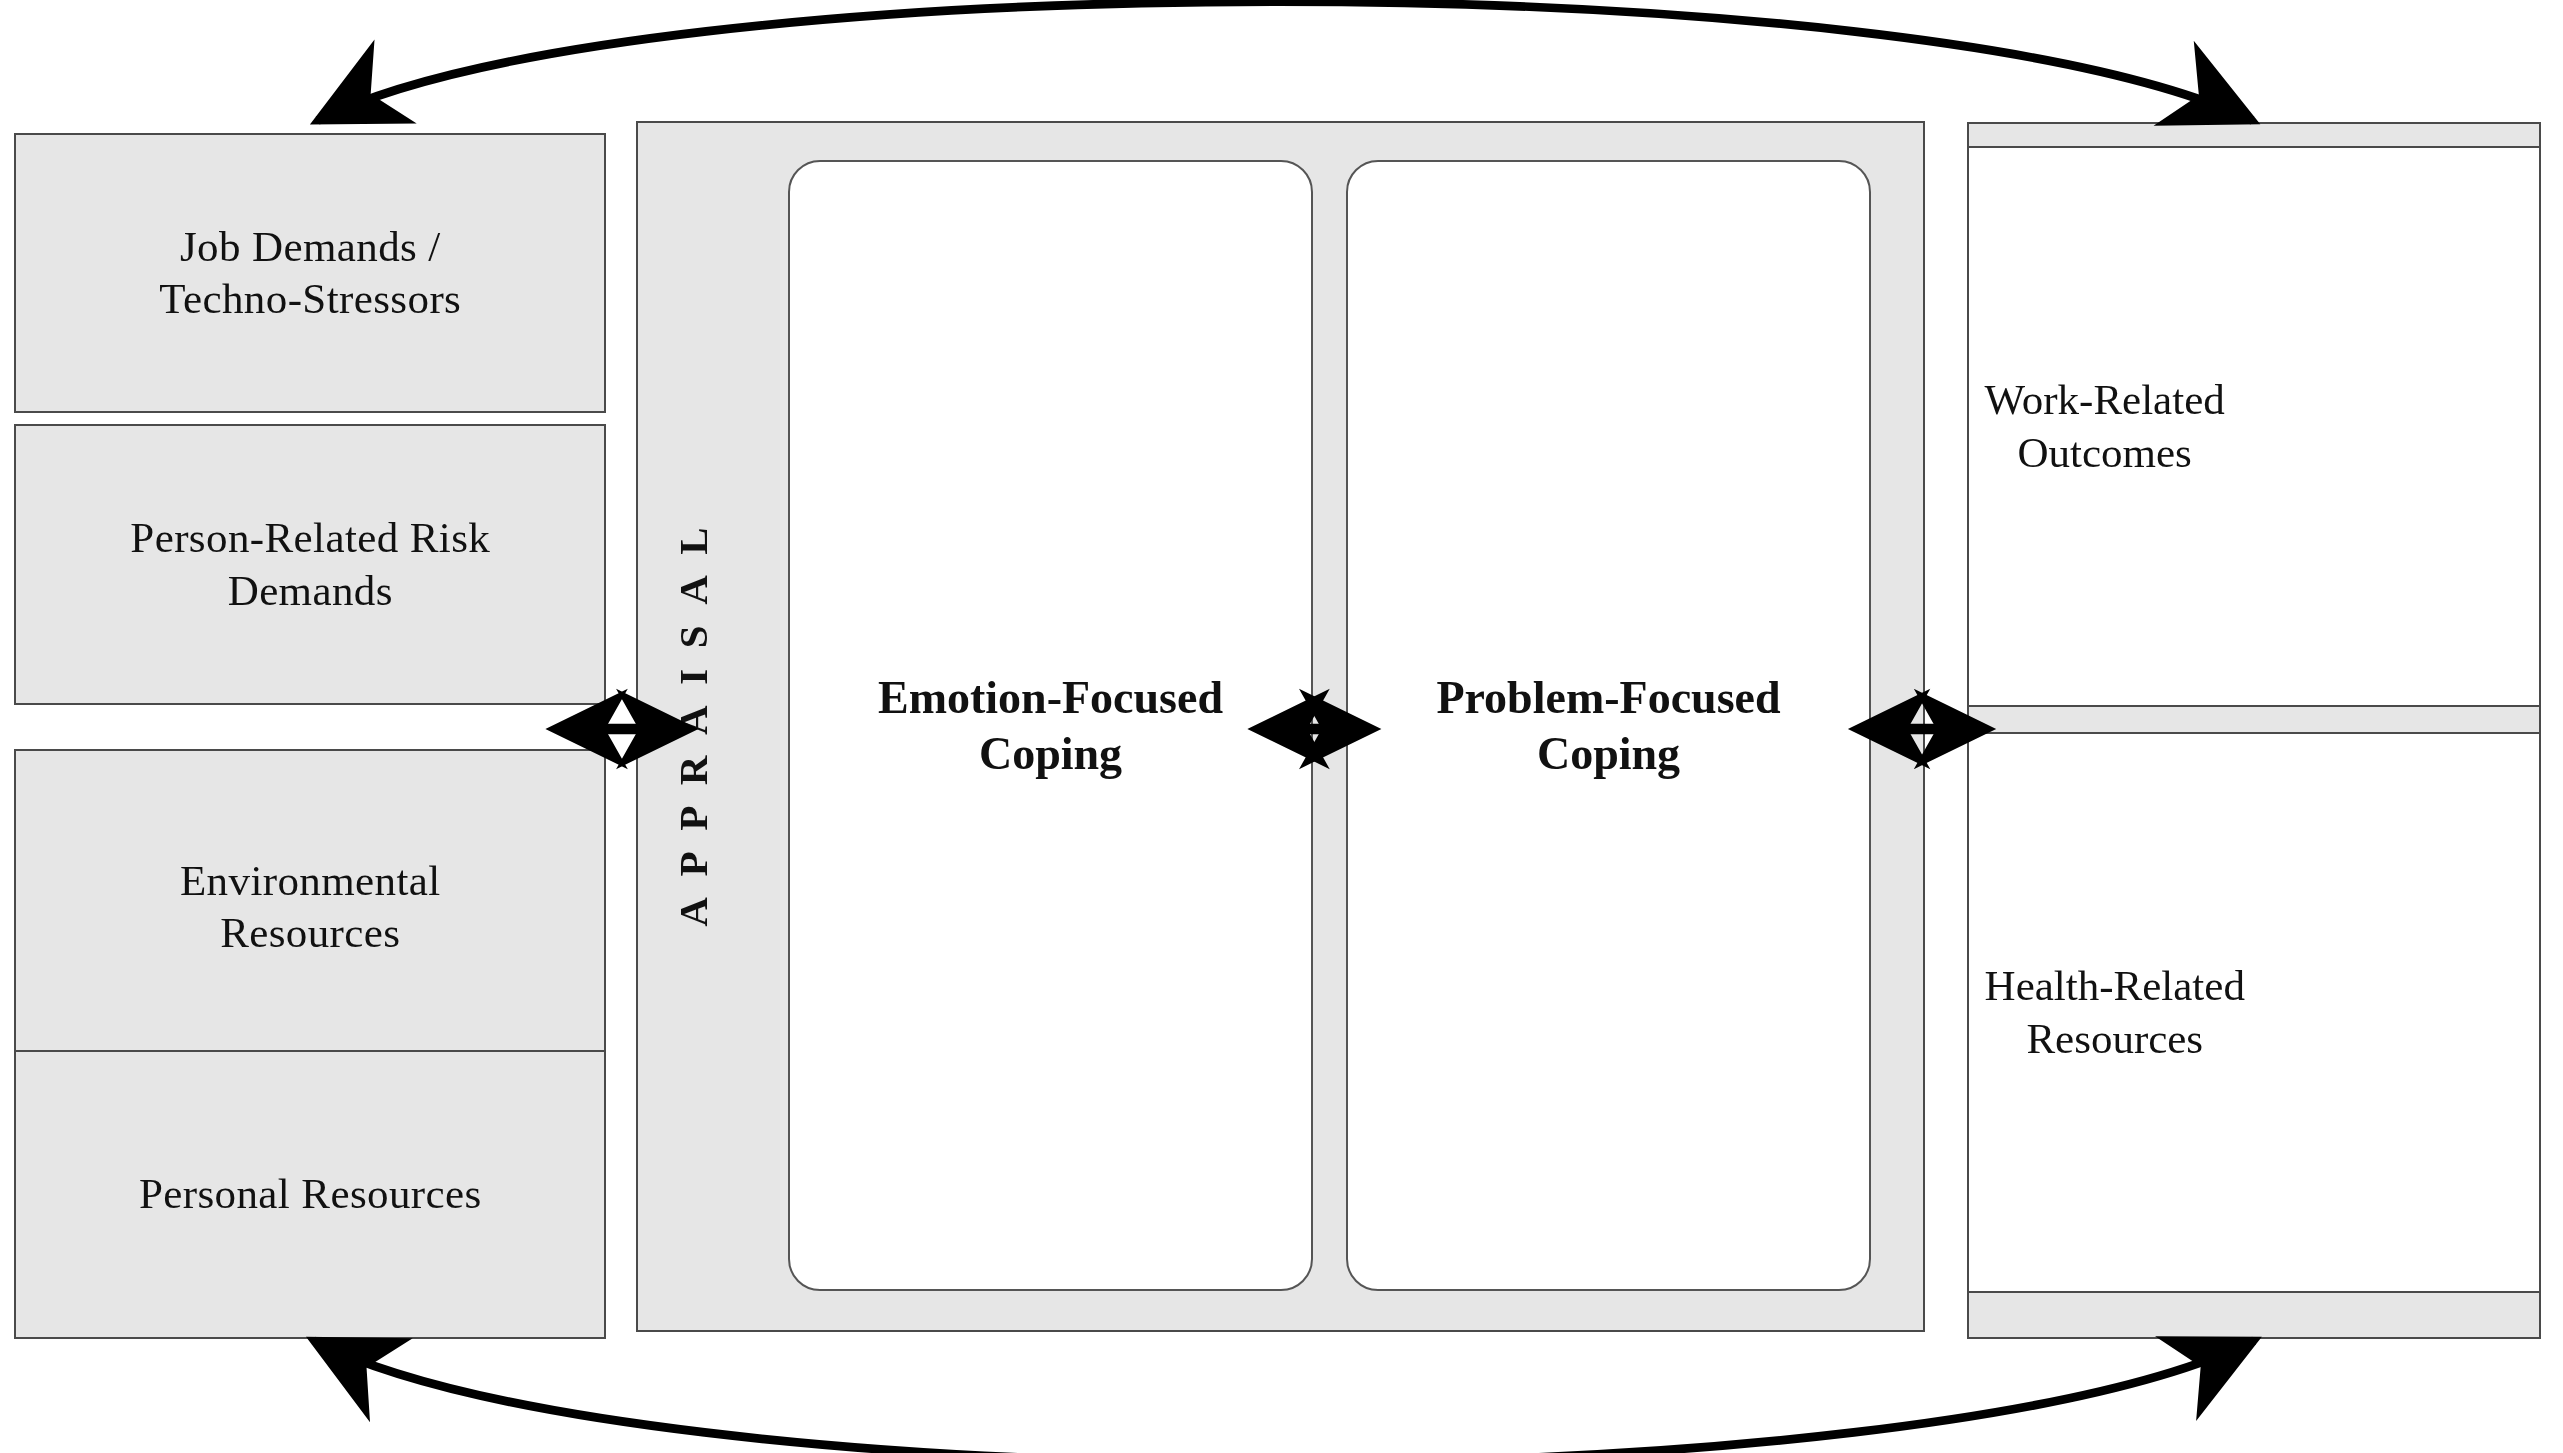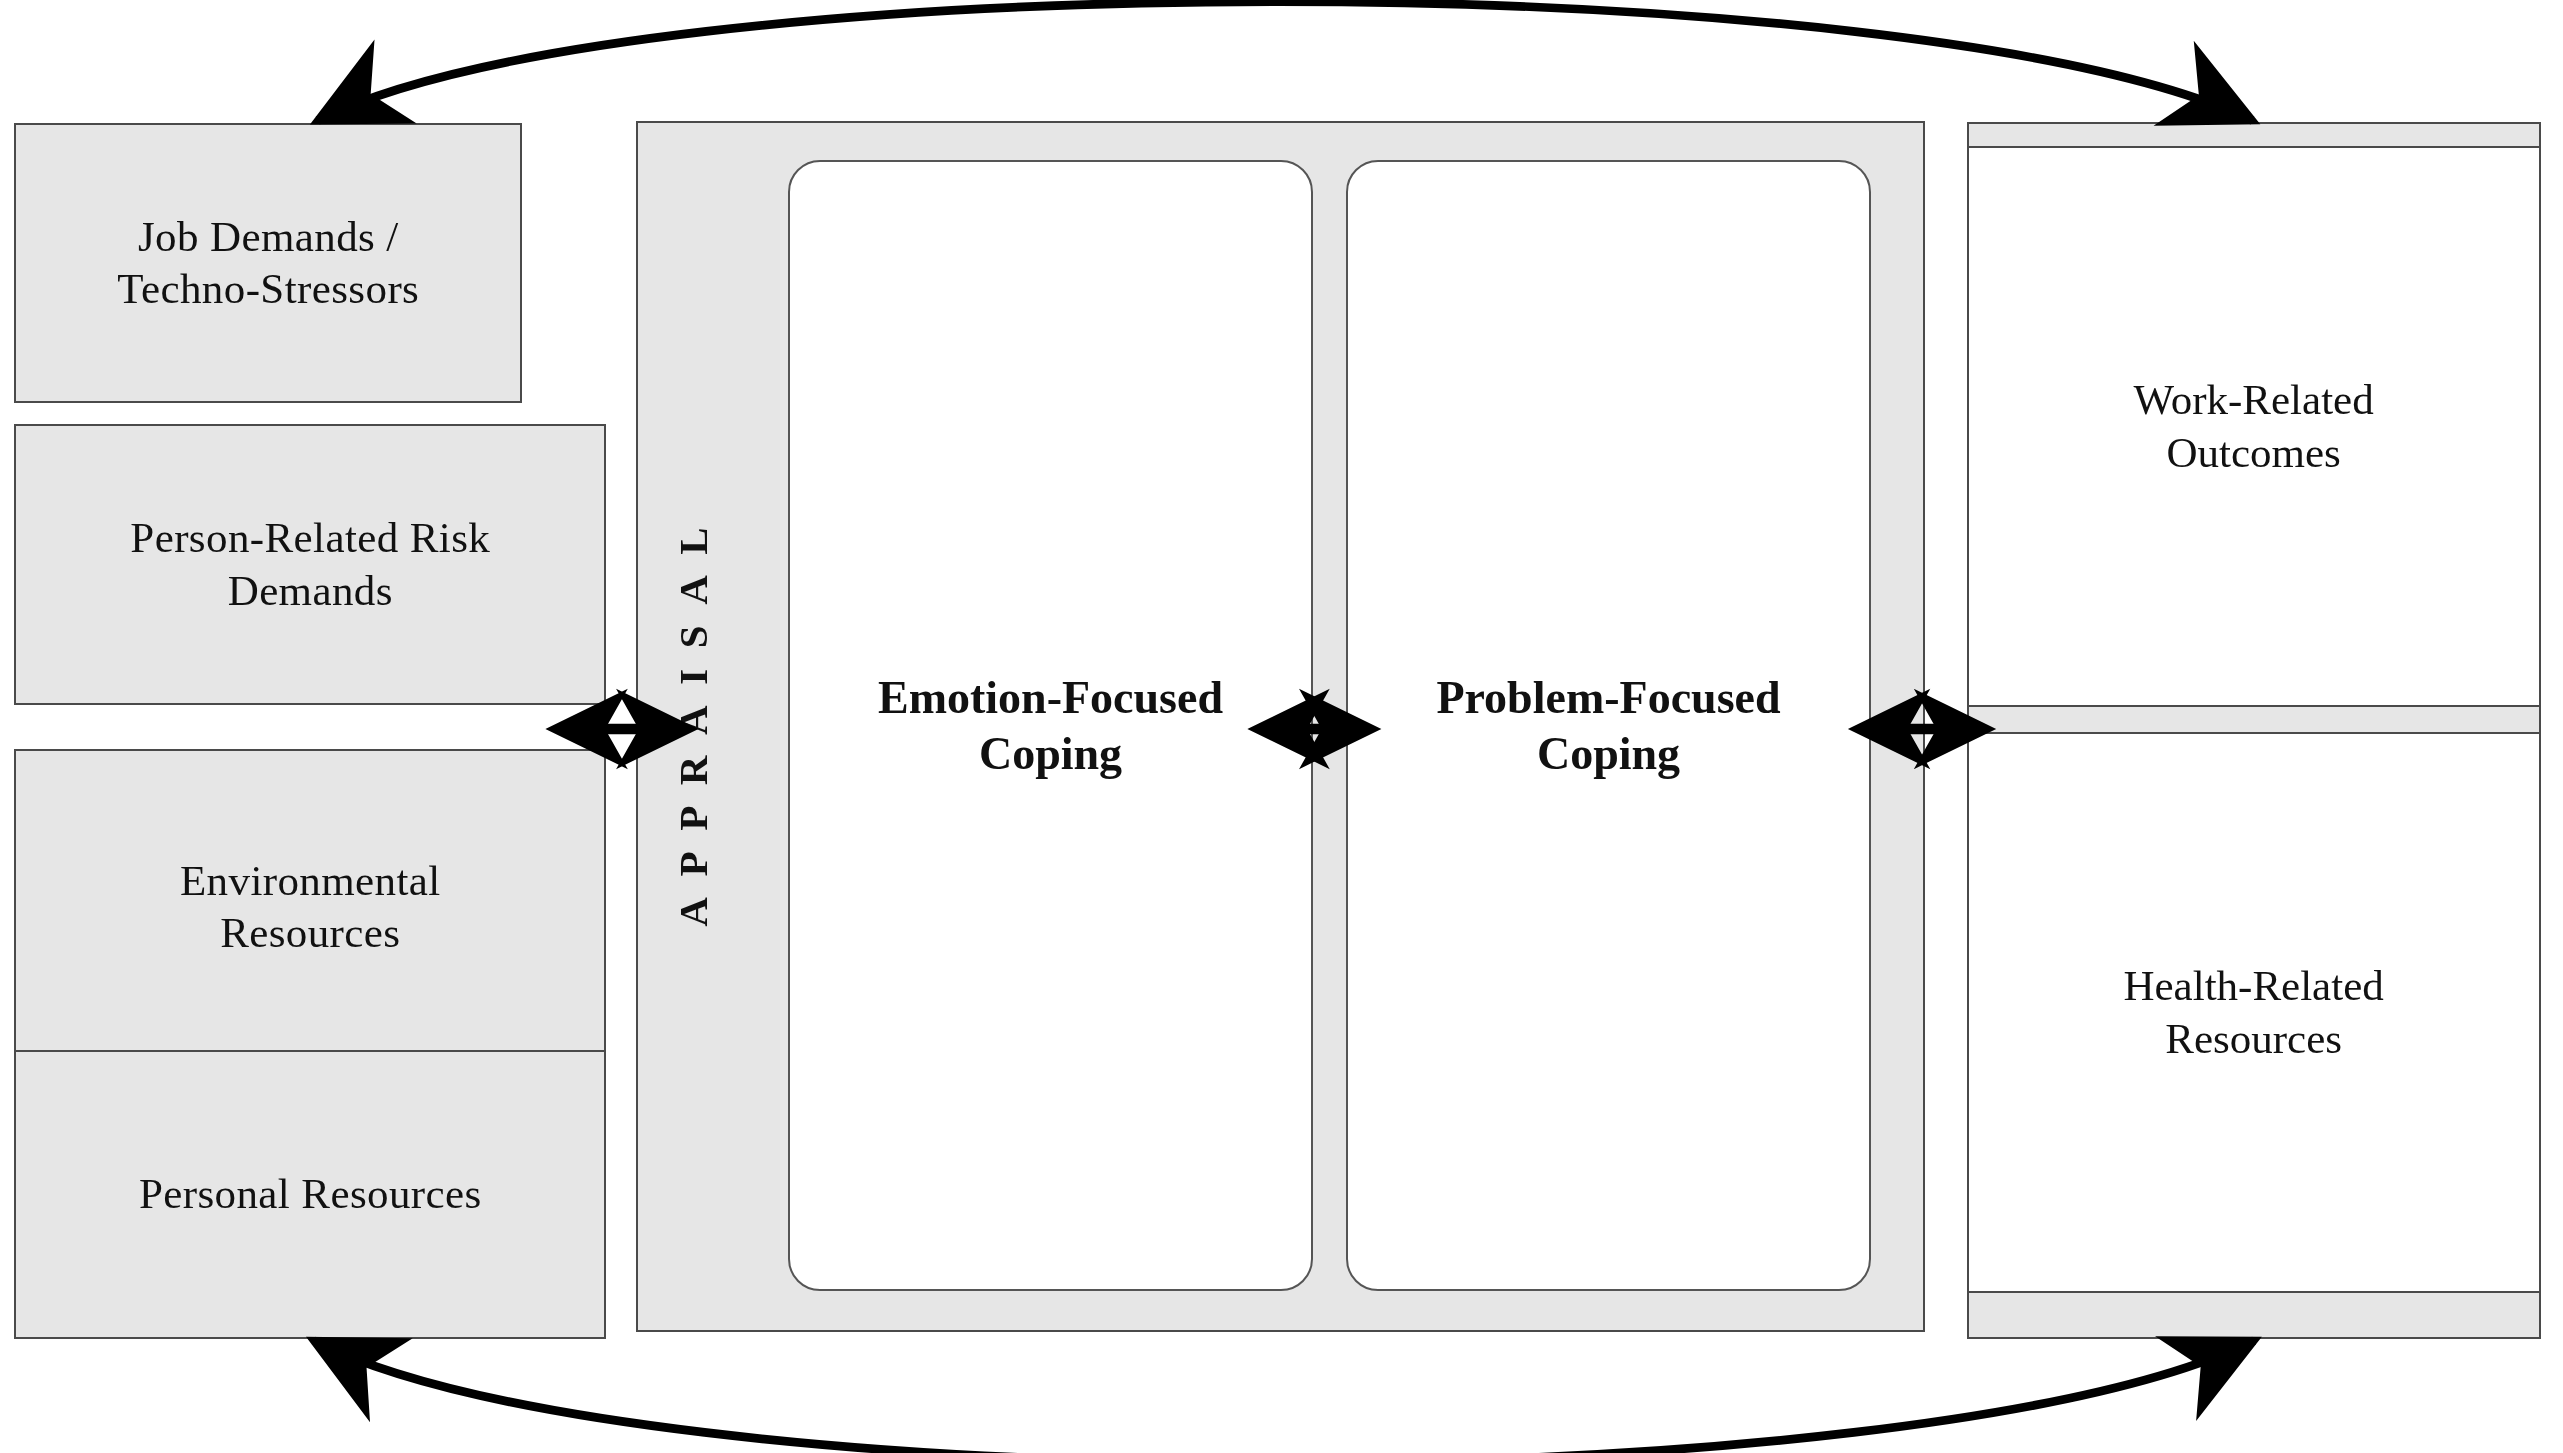--- a/index.html
+++ b/index.html
@@ -111,21 +111,20 @@
     left: -2.4px;
     box-sizing: border-box;
     width: 574px;
     border-top: 2.4px solid #4a4a4a;
     border-bottom: 2.4px solid #4a4a4a;
     border-left: 2.4px solid #4a4a4a;
     border-right: 2.4px solid #4a4a4a;
     background: #ffffff;
     display: flex;
     align-items: center;
-    justify-content: center;
     text-align: center;
   }
   .outcome-box .label {
     font-size: 43px;
     line-height: 1.22;
     color: #111111;
     white-space: pre-line;
     padding: 0 16px;
   }
 
@@ -138,21 +137,21 @@
     pointer-events: none;
   }
 </style>
 </head>
 <body>
 
 <div id="stage">
 
   <div id="left-col">
 
-    <div class="box" style="left:14.3px; top:123px; width:508px; height:280px;">
+    <div class="box" style="left:14.3px; top:133px; width:592px; height:280px;">
       <span class="label">Job Demands /
 Techno-Stressors</span>
     </div>
 
     <div class="box" style="left:14.3px; top:424px; width:592px; height:281px;">
       <span class="label">Person-Related  Risk
 Demands</span>
     </div>
 
     <div class="box" style="left:14.3px; top:749px; width:592px; height:316px;">

